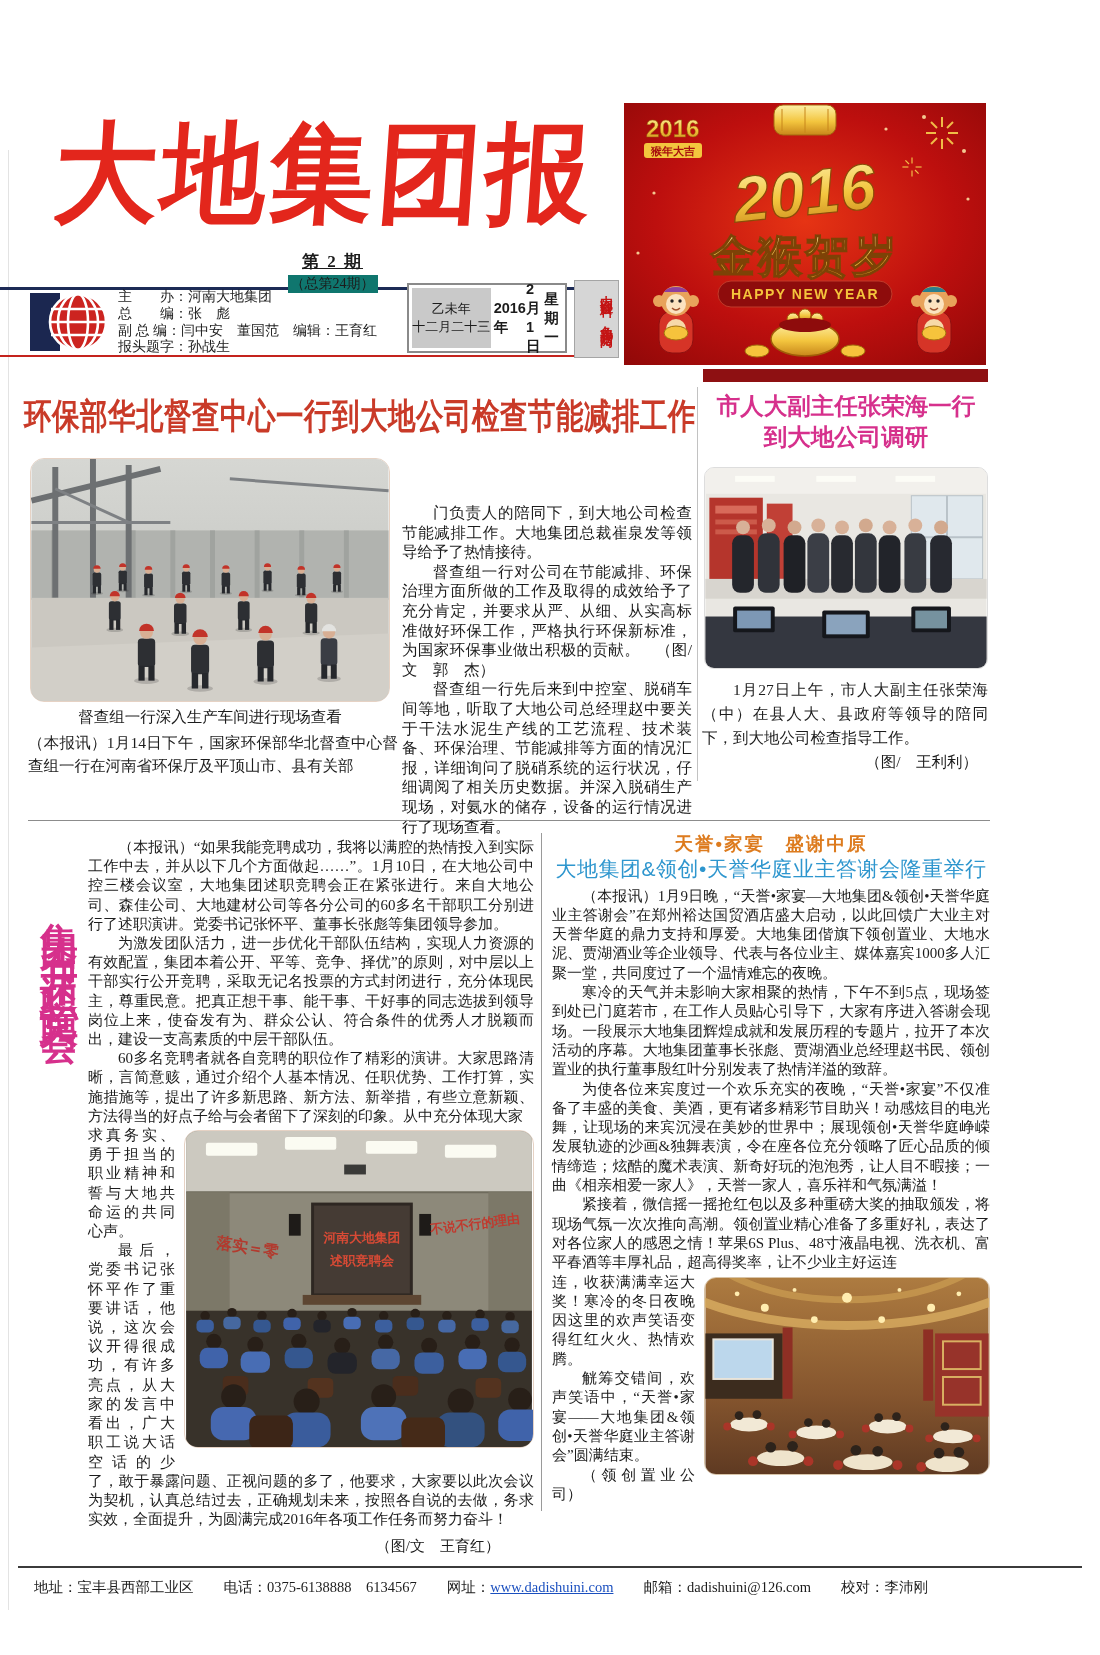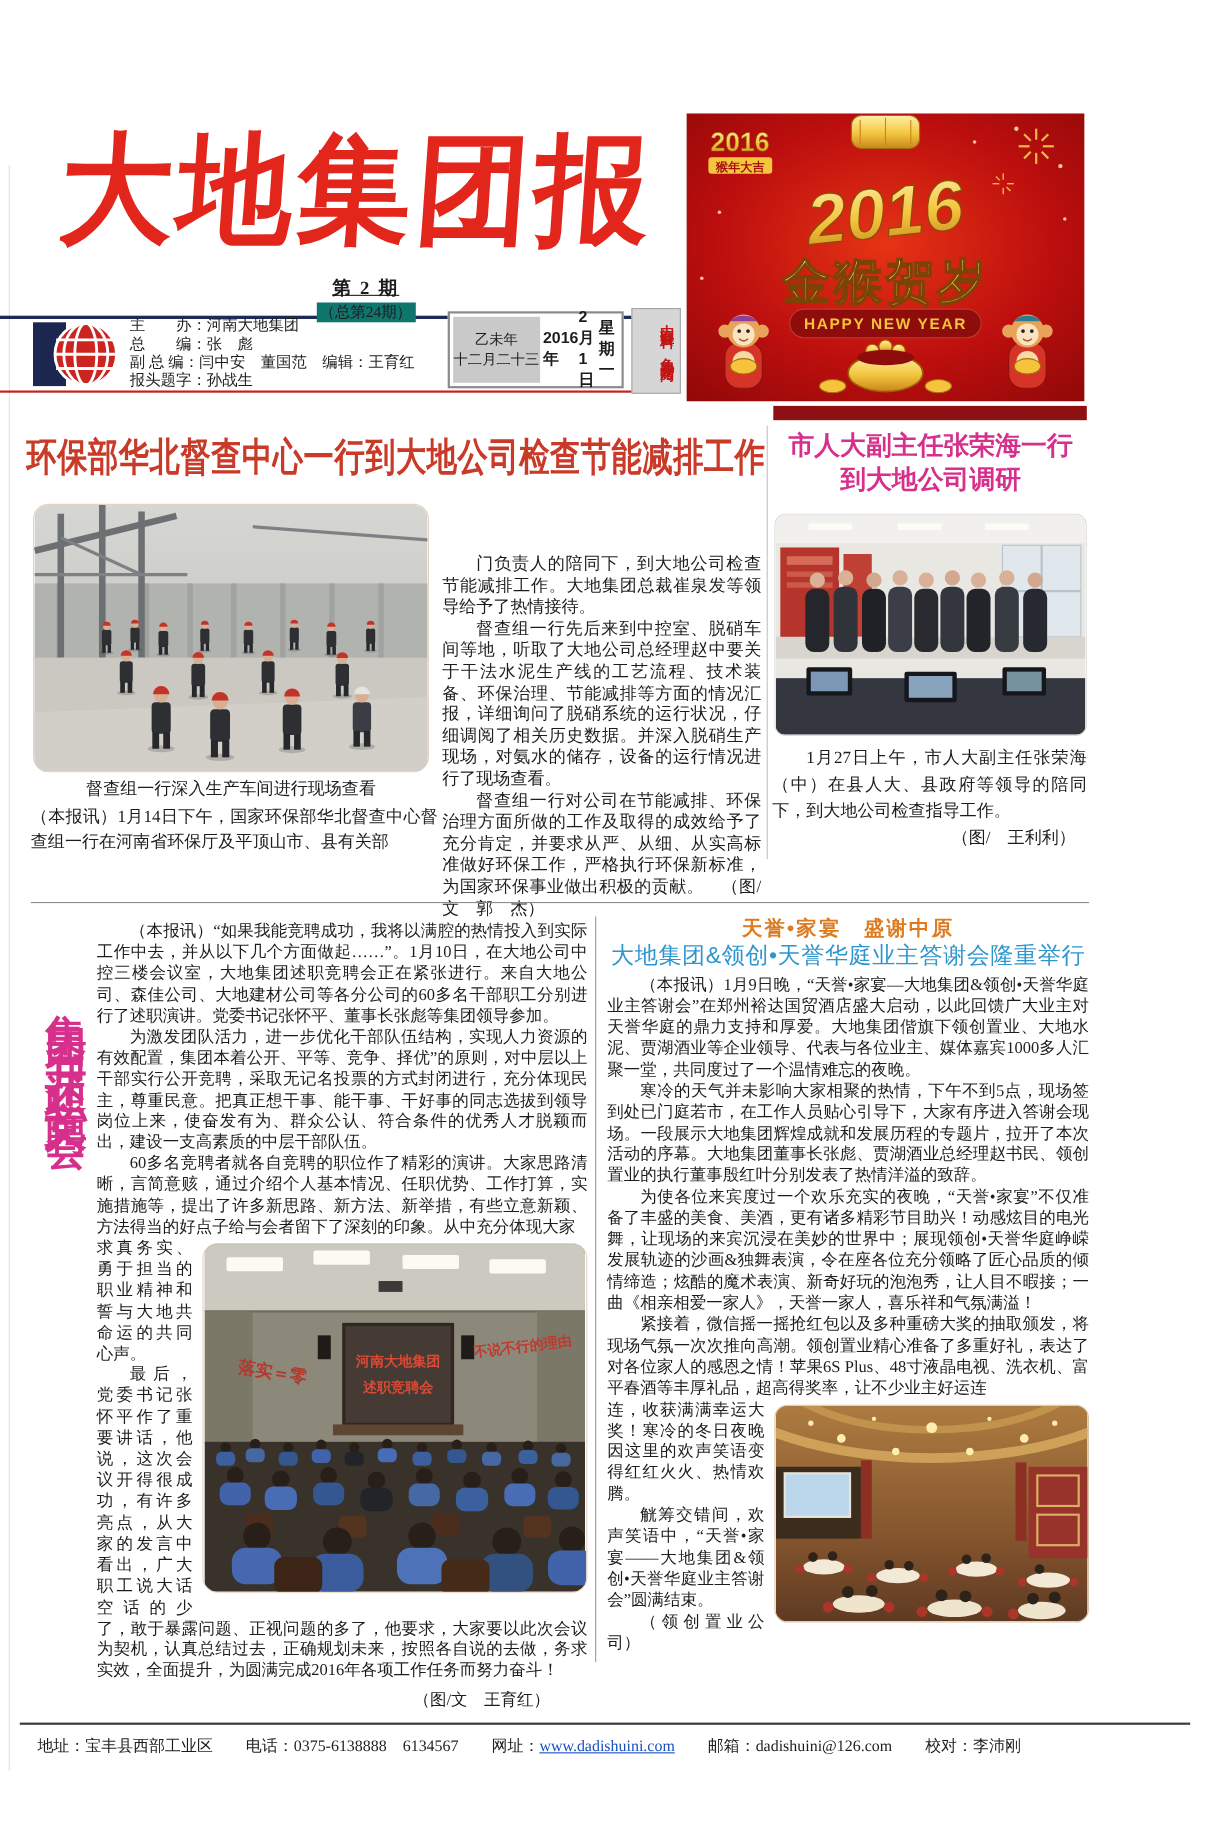--- a/index.html
+++ b/index.html
@@ -308,22 +308,22 @@
         <path d="M-6 -2 a6 6 0 0 1 12 0 z" fill="#e3e3e0"></path>
       </g>
     </svg>
   </div>
   <div class="abs caption1">督查组一行深入生产车间进行现场查看</div>
 
   <div class="abs intro-col">（本报讯）1月14日下午，国家环保部华北督查中心督查组一行在河南省环保厅及平顶山市、县有关部</div>
 
   <div class="abs center-col">
     <p>门负责人的陪同下，到大地公司检查节能减排工作。大地集团总裁崔泉发等领导给予了热情接待。</p>
+    <p><span>督查组一行对公司在节能减排、环保治理方面所做的工作及取得的成效给予了充分肯定，并要求从严、从细、从实高标准做好环保工作，严格执行环保新标准，为国家环保事业做出积极的贡献。</span>　<span>（图/文　郭　杰）</span></p>
     <p>督查组一行先后来到中控室、脱硝车间等地，听取了大地公司总经理赵中要关于干法水泥生产线的工艺流程、技术装备、环保治理、节能减排等方面的情况汇报，详细询问了脱硝系统的运行状况，仔细调阅了相关历史数据。并深入脱硝生产现场，对氨水的储存，设备的运行情况进行了现场查看。</p>
-    <p><span>督查组一行对公司在节能减排、环保治理方面所做的工作及取得的成效给予了充分肯定，并要求从严、从细、从实高标准做好环保工作，严格执行环保新标准，为国家环保事业做出积极的贡献。</span>　<span>（图/文　郭　杰）</span></p>
   </div>
 
   <div class="abs vdiv1"></div>
 
   <div class="abs visit-head">
     <div>市人大副主任张荣海一行</div>
     <div>到大地公司调研</div>
   </div>
 
   <div class="abs photo-frame photo2">

